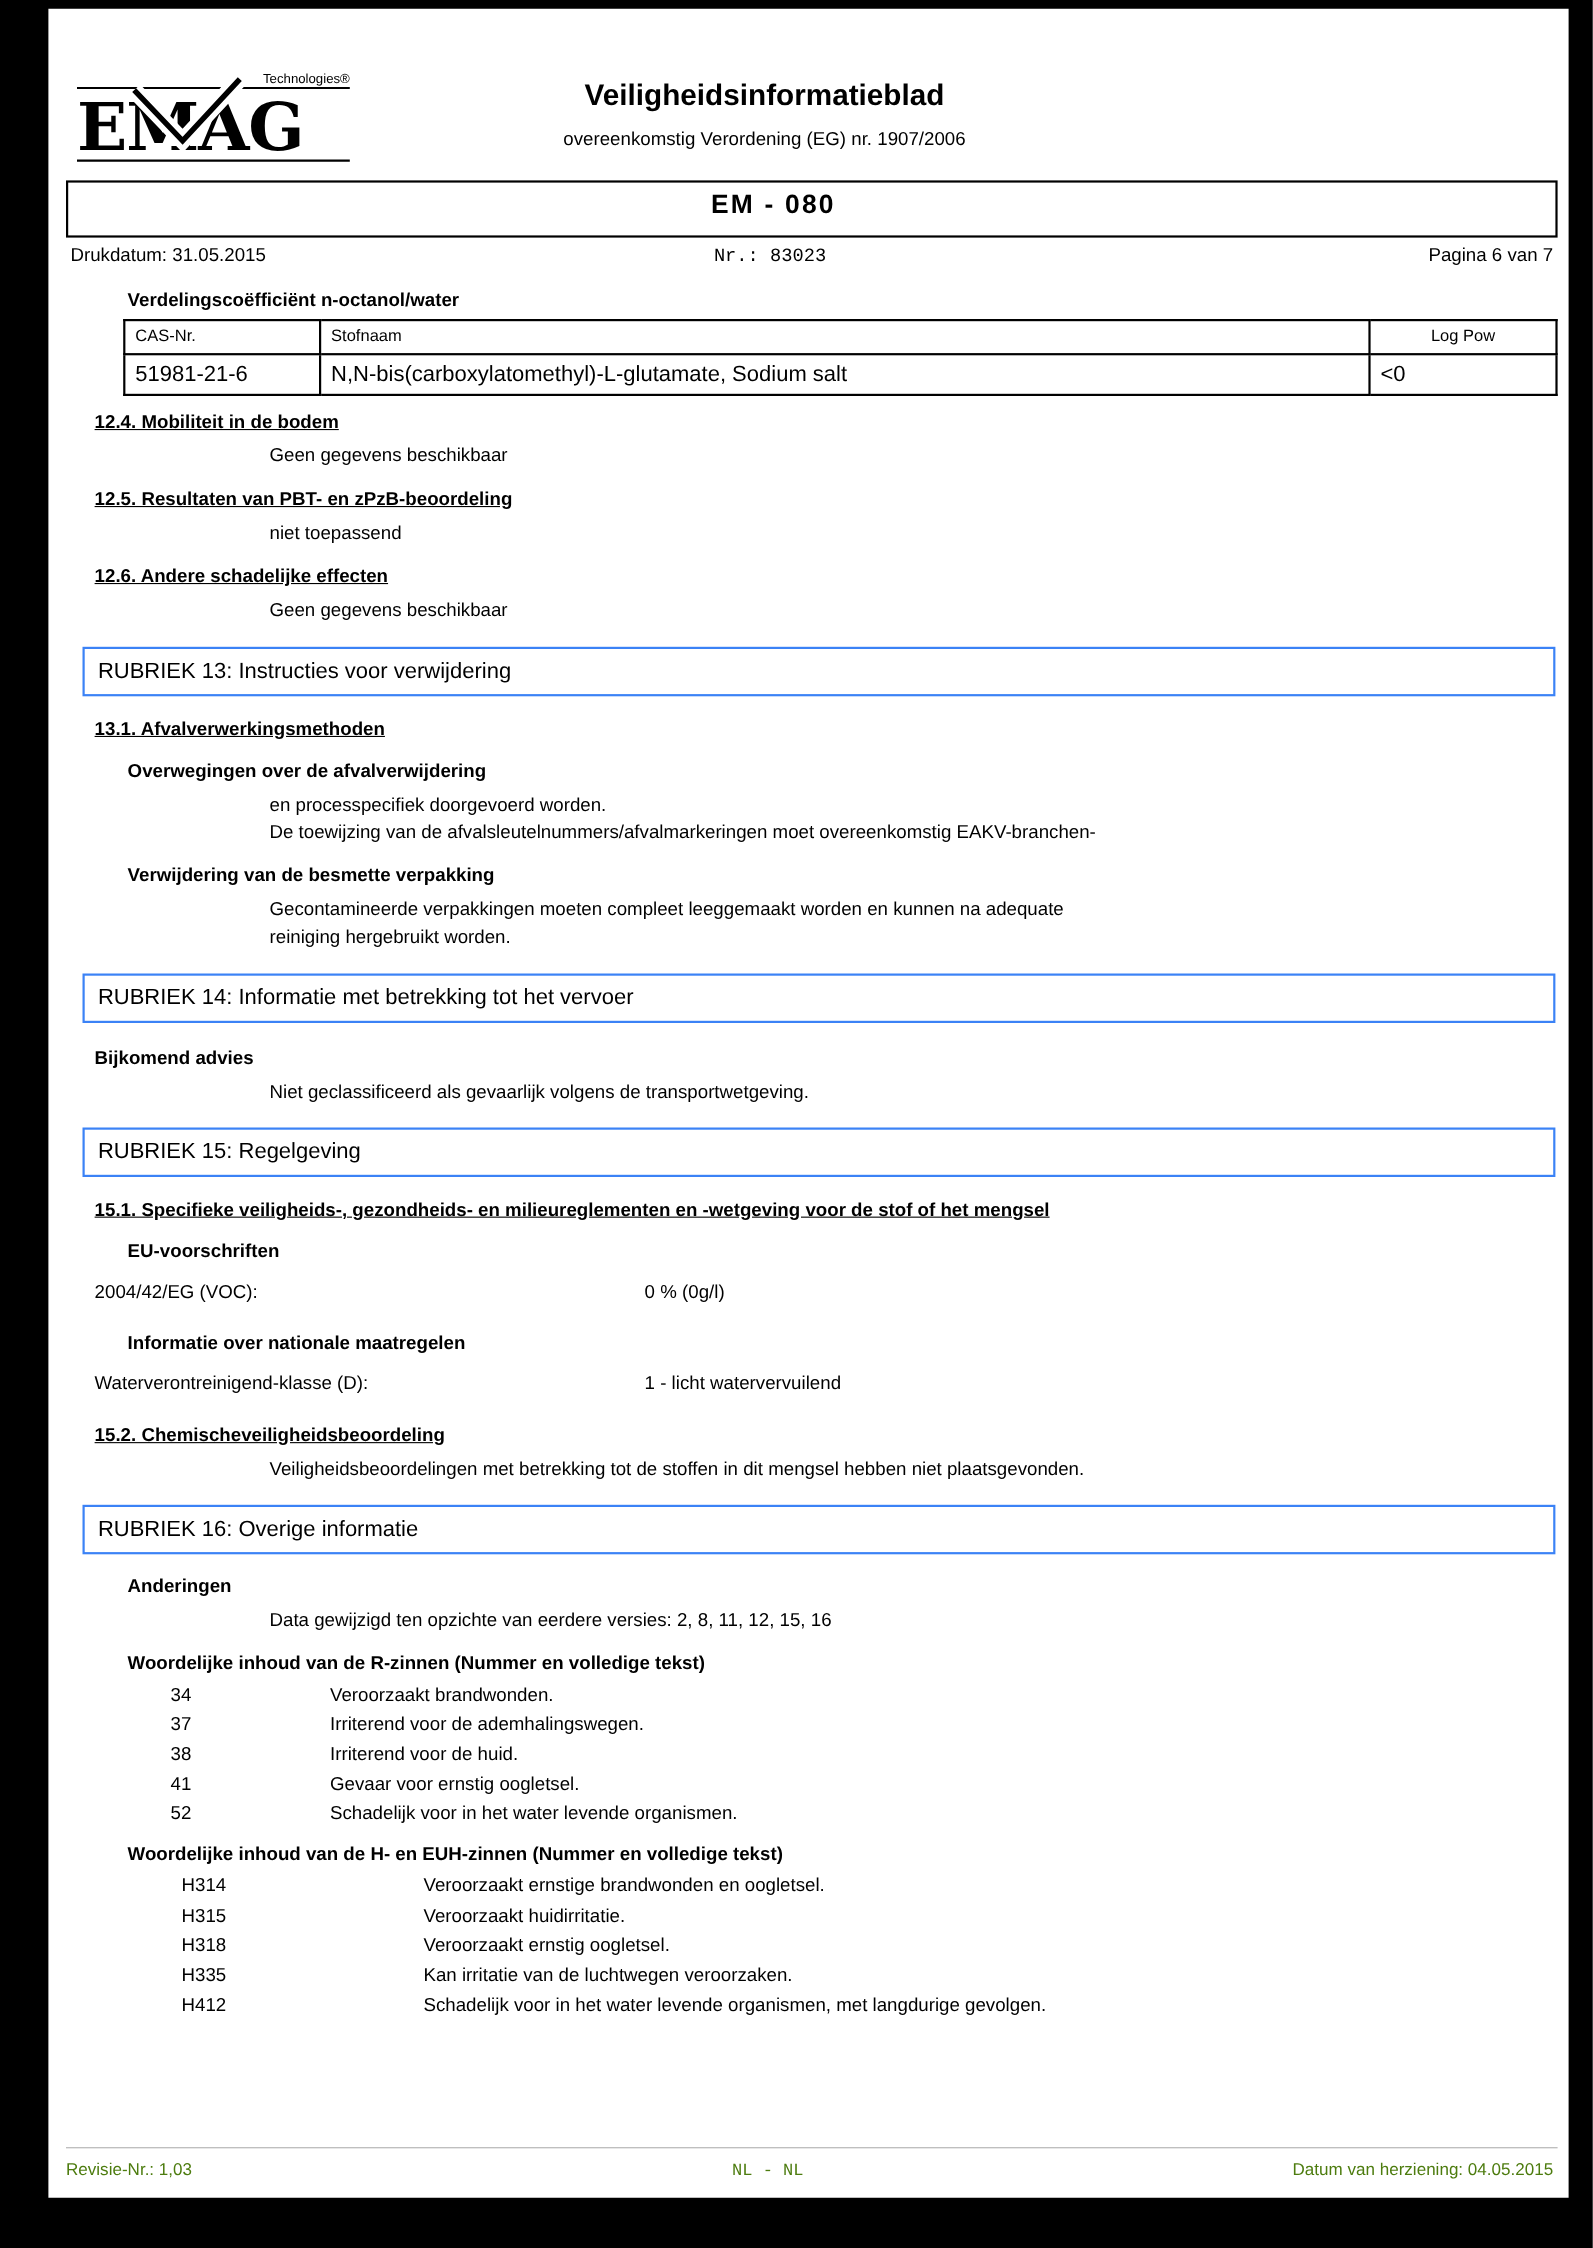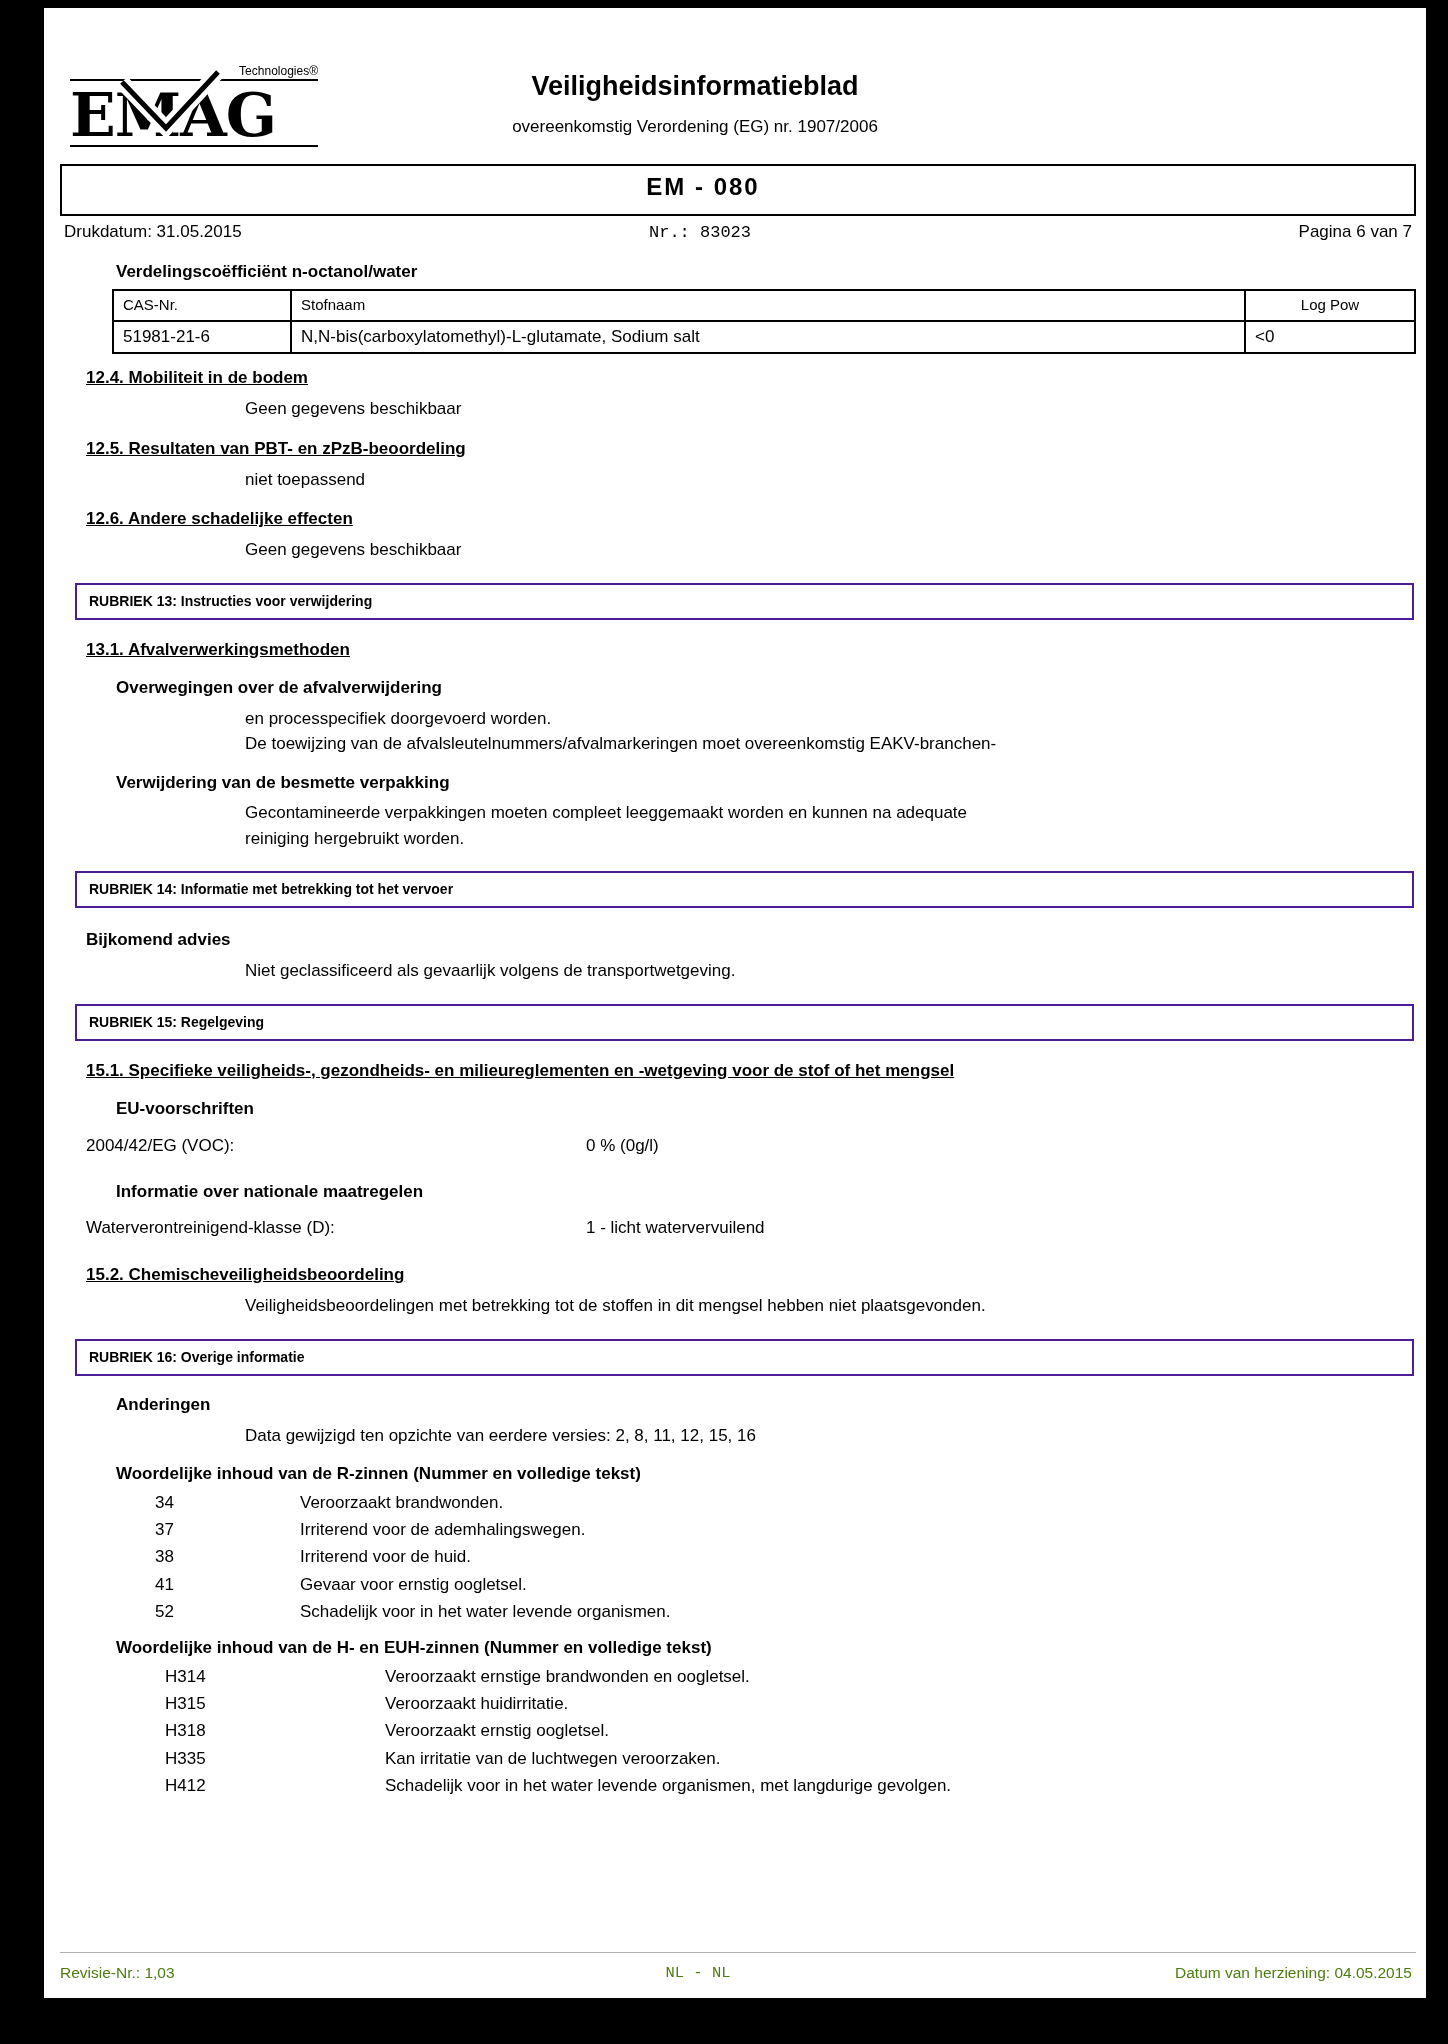--- a/index.html
+++ b/index.html
@@ -32,33 +32,33 @@
   }
   .meta-row{display:flex;margin-top:5px;padding:0 4px;align-items:baseline;}
   .meta-row > span{flex:1;}
   .meta-center{text-align:center;padding-right:76px;font-family:Liberation Mono, monospace;}
   .meta-right{text-align:right;}
   
   .table-heading{font-weight:bold;margin:16px 0 5px 56px;}
   .coef-table{border-collapse:collapse;margin-left:52px;width:calc(100% - 52px);}
   .coef-table th,.coef-table td{border:2px solid #000;padding:4px 9px;text-align:left;}
   .coef-table th{font-weight:normal;font-size:15px;}
-  .coef-table td{font-size:17px;}
+  .coef-table td{font-size:20px;}
   .col-cas{width:158px;}
   .col-log{width:150px;}
   .center{text-align:center;}
   .coef-table th.col-log{text-align:center;}
   
   .sec-h{font-weight:bold;text-decoration:underline;margin:13px 0 3px 26px;}
   .sec-h-plain{font-weight:bold;margin:15px 0 3px 26px;}
   .sub-h{font-weight:bold;margin:12px 0 3px 56px;}
   .body-text{margin:3px 0 3px 185px;line-height:1.5;}
   .rubriek{
-    border:2px solid #4c1d95;margin:17px 2px 6px 15px;
-    padding:7px 12px;font-weight:bold;font-size:14px;
+    border:2px solid #3b82f6;margin:17px 2px 6px 15px;
+    padding:7px 12px;font-weight:normal;font-size:20px;
   }
   .kv{display:flex;margin:11px 0 11px 26px;gap:32px;}
   .kv-label{width:468px;}
   
   .r-row{display:flex;margin-left:95px;line-height:1.6;}
   .r-code{width:145px;}
   .h-row{display:flex;margin-left:105px;line-height:1.6;}
   .h-code{width:220px;}
   
   .footer{

